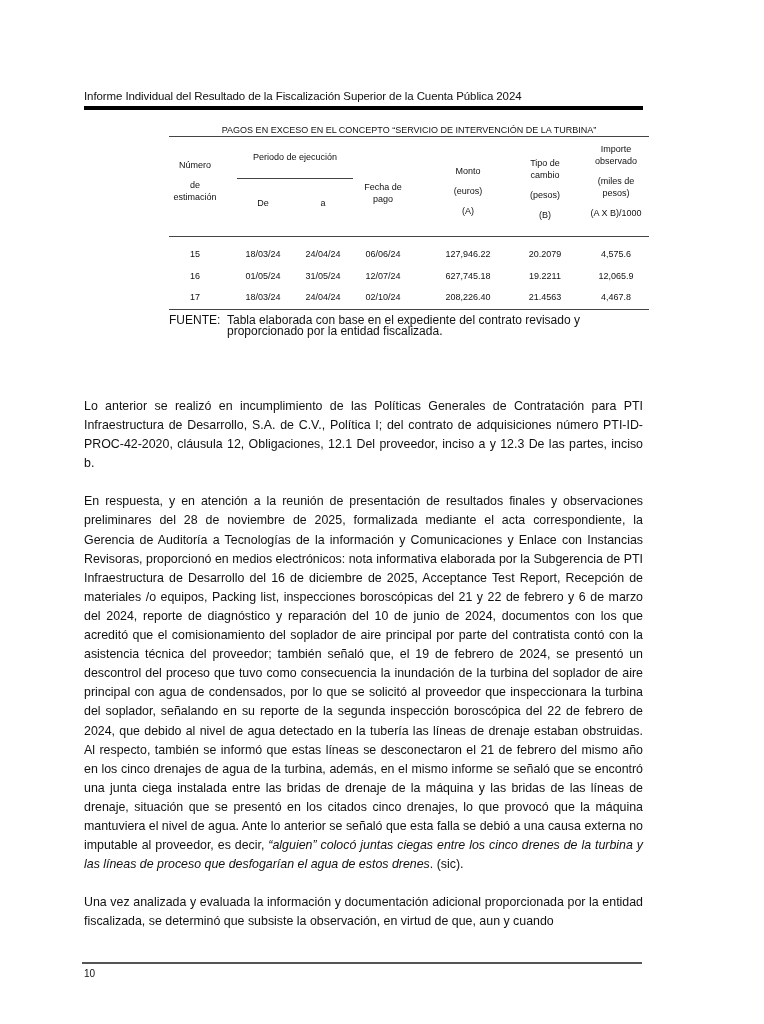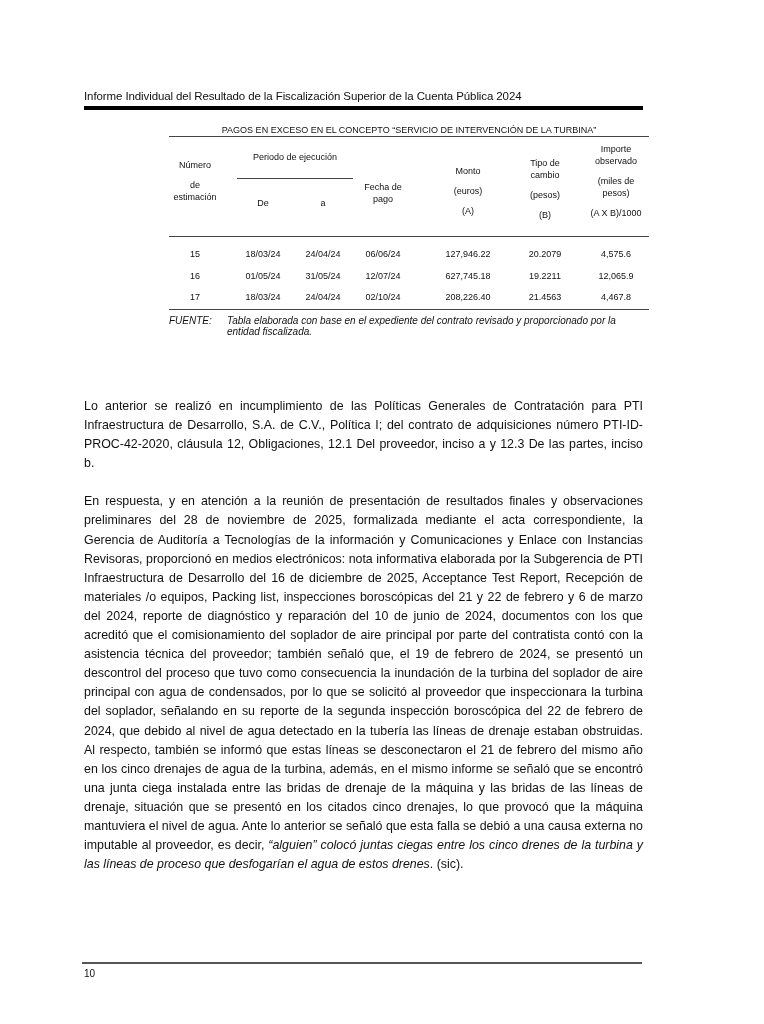--- a/index.html
+++ b/index.html
@@ -16,21 +16,21 @@
 
     .thead { position: relative; height: 99px; }
     .th { position: absolute; text-align: center; line-height: 12px; }
     .th-gap { margin-top: 8px; display: block; }
     .sub-rule { position: absolute; left: 68px; top: 41px; width: 116px; height: 1px; background: #444; }
 
     .trow { position: relative; height: 22px; }
     .td { position: absolute; text-align: center; line-height: 22px; }
     .total-rule { position: absolute; left: 415px; width: 65px; height: 1px; background: #444; top: 0; }
 
-    .source { display: flex; font-size: 10px; margin-top: 5px; line-height: 11px; font-style: italic; }
+    .source { display: flex; font-size: 12px; margin-top: 5px; line-height: 11px; }
     .source .label { width: 58px; flex: 0 0 58px; }
     .source .text { flex: 1; }
 
     .body-text { position: absolute; left: 84px; width: 559px; font-size: 12.4px; line-height: 19.1px; text-align: justify; }
     .body-text p { margin-bottom: 19px; }
     .body-text em { font-style: italic; }
 
     .page-footer { position: absolute; left: 82px; top: 962px; width: 560px; }
     .page-footer .rule { height: 2px; background: #555; }
     .page-footer .num { font-size: 10px; margin-top: 4px; padding-left: 2px; }
@@ -114,18 +114,19 @@
 
   <div class="source">
     <div class="label">FUENTE:</div>
     <div class="text">Tabla elaborada con base en el expediente del contrato revisado y proporcionado por la entidad fiscalizada.</div>
   </div>
 </div>
 
 <div class="body-text" style="top:397px;">
   <p>Lo anterior se realizó en incumplimiento de las Políticas Generales de Contratación para PTI Infraestructura de Desarrollo, S.A. de C.V., Política I; del contrato de adquisiciones número PTI-ID-PROC-42-2020, cláusula 12, Obligaciones, 12.1 Del proveedor, inciso a y 12.3 De las partes, inciso b.</p>
   <p><span>En respuesta, y en atención a la reunión de presentación de resultados finales y observaciones preliminares del 28 de noviembre de 2025, formalizada mediante el acta correspondiente, la Gerencia de Auditoría a Tecnologías de la información y Comunicaciones y Enlace con Instancias Revisoras, proporcionó en medios electrónicos: nota informativa elaborada por la Subgerencia de PTI Infraestructura de Desarrollo del 16 de diciembre de 2025, Acceptance Test Report, Recepción de materiales /o equipos, Packing list, inspecciones boroscópicas del 21 y 22 de febrero y 6 de marzo del 2024, reporte de diagnóstico y reparación del 10 de junio de 2024, documentos con los que acreditó que el comisionamiento del soplador de aire principal por parte del contratista contó con la asistencia técnica del proveedor; también señaló que, el 19 de febrero de 2024, se presentó un descontrol del proceso que tuvo como consecuencia la inundación de la turbina del soplador de aire principal con agua de condensados, por lo que se solicitó al proveedor que inspeccionara la turbina del soplador, señalando en su reporte de la segunda inspección boroscópica del 22 de febrero de 2024, que debido al nivel de agua detectado en la tubería las líneas de drenaje estaban obstruidas. Al respecto, también se informó que estas líneas se desconectaron el 21 de febrero del mismo año en los cinco drenajes de agua de la turbina, además, en el mismo informe se señaló que se encontró una junta ciega instalada entre las bridas de drenaje de la máquina y las bridas de las líneas de drenaje, situación que se presentó en los citados cinco drenajes, lo que provocó que la máquina mantuviera el nivel de agua. Ante lo anterior se señaló que esta falla se debió a una causa externa no imputable al proveedor, es decir, </span><em>“alguien” colocó juntas ciegas entre los cinco drenes de la turbina y las líneas de proceso que desfogarían el agua de estos drenes</em><span>. (sic).</span></p>
+  <p>Una vez analizada y evaluada la información y documentación adicional proporcionada por la entidad fiscalizada, se determinó que subsiste la observación, en virtud de que, aun y cuando</p>
 </div>
 
 <div class="page-footer">
   <div class="rule"></div>
   <div class="num">10</div>
 </div>
 
 </body></html>

